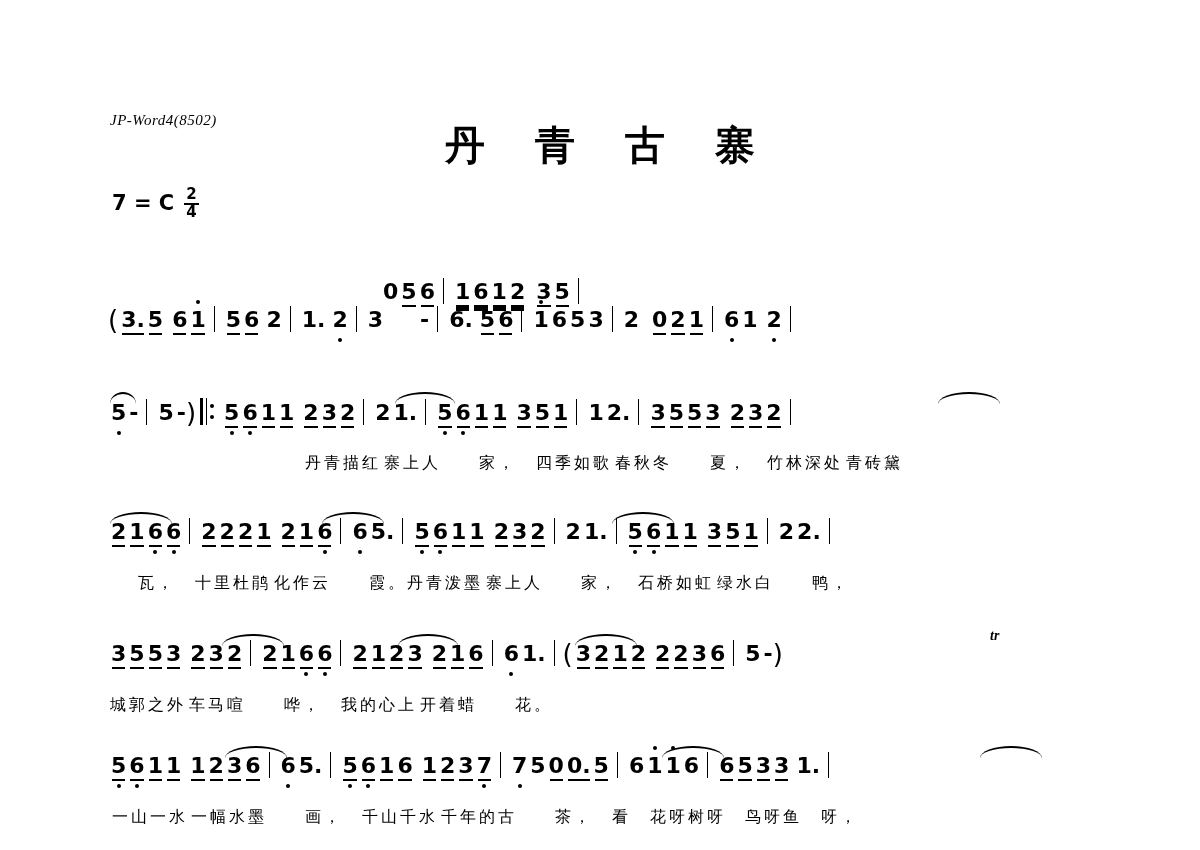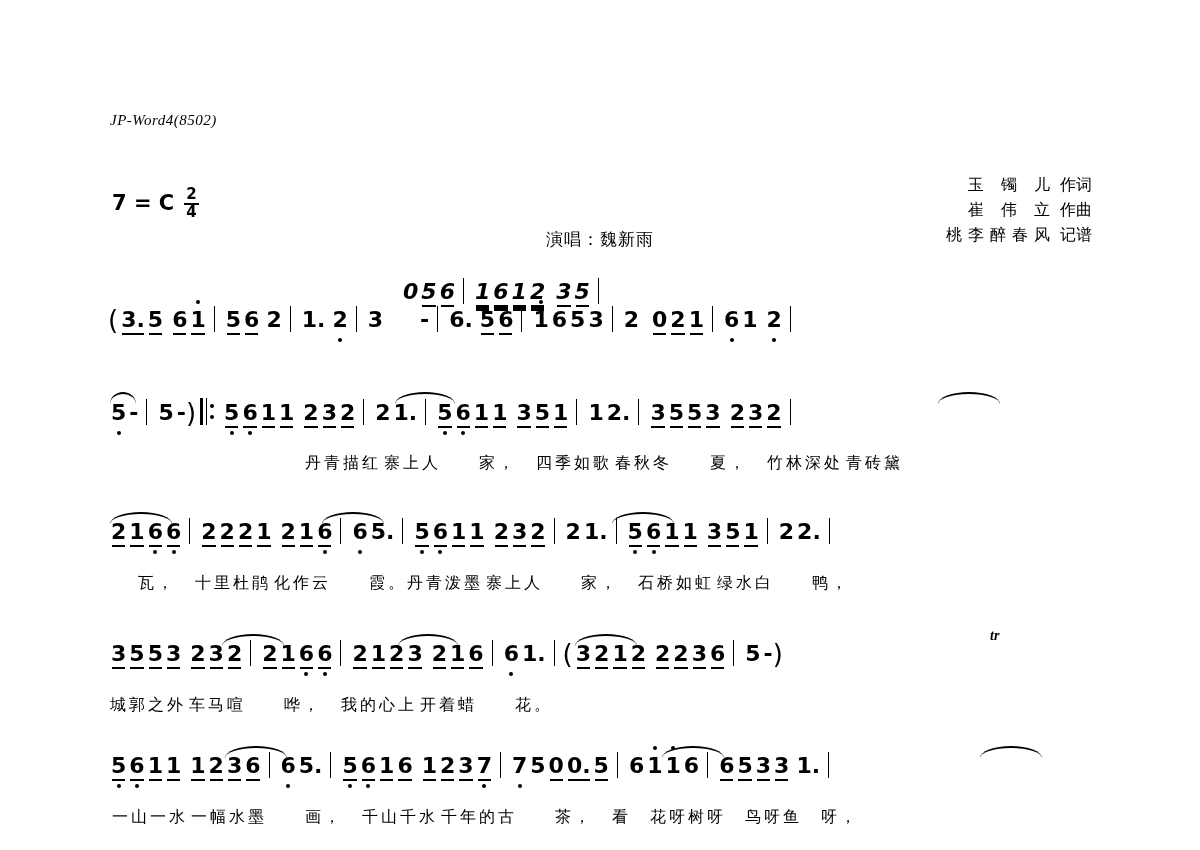--- a/index.html
+++ b/index.html
@@ -220,43 +220,32 @@
     vertical-align: -2px;
   }
 </style>
 </head>
 <body>
 
 <div class="sheet">
 
   <div class="jp-code">JP-Word4(8502)</div>
 
-  <div class="singer">演唱：魏新雨</div>
+  <div class="title">丹 青 古 寨</div>
 
   <div class="keysig">
     <span>7 = C</span>
     <span class="frac">
       <span class="num">2</span>
       <span class="den">4</span>
     </span>
   </div>
 
-  <div class="credits">
-    <div>
-      <span class="name">玉 镯 儿</span><span class="role">作词</span>
-    </div>
-    <div>
-      <span class="name">崔 伟 立</span><span class="role">作曲</span>
-    </div>
-    <div>
-      <span class="name">桃李醉春风</span><span class="role">记谱</span>
-    </div>
-  </div>
-
-  <div class="line" id="pickup" style="left:400px; top:278px; width:640px;font-style:italic;">
+
+  <div class="line" id="pickup" style="left:380px; top:278px; width:640px;">
     <div class="notes" id="pickup-notes" style="padding-left: 0px;"><span class="tok" style="margin-left: 3px;">0</span><span class="tok u1" style="margin-left: 3px;">5</span><span class="tok u1" style="margin-left: 3px;">6</span><span class="bar"></span><span class="tok u2" style="margin-left: 3px;">1</span><span class="tok u2" style="margin-left: 3px;">6</span><span class="tok u2" style="margin-left: 3px;">1</span><span class="tok u2" style="margin-left: 3px;">2</span><span style="display: inline-block; width: 8px;"></span><span class="tok u1" style="margin-left: 3px;">3</span><span class="tok u1" style="margin-left: 3px;">5</span><span class="bar"></span></div>
   </div>
 
   <div class="line" id="sys1" style="top:306px;">
     <div class="notes" id="sys1-notes" style="padding-left: 108px;"><span class="paren">(</span><span class="tok u1" style="margin-left: 3px;">3.</span><span class="tok u1" style="margin-left: 3px;">5</span><span style="display: inline-block; width: 6px;"></span><span class="tok u1" style="margin-left: 3px;">6</span><span class="tok u1 dotu" style="margin-left: 3px;">1</span><span class="bar"></span><span class="tok u1" style="margin-left: 3px;">5</span><span class="tok u1" style="margin-left: 3px;">6</span><span style="display: inline-block; width: 4px;"></span><span class="tok" style="margin-left: 3px;">2</span><span class="bar"></span><span class="tok" style="margin-left: 3px;">1.</span><span style="display: inline-block; width: 4px;"></span><span class="tok dotd" style="margin-left: 3px;">2</span><span class="bar"></span><span class="tok" style="margin-left: 3px;">3</span><span style="display: inline-block; width: 34px;"></span><span class="tok" style="margin-left: 3px;">-</span><span class="bar"></span><span class="tok" style="margin-left: 3px;">6.</span><span style="display: inline-block; width: 4px;"></span><span class="tok u1" style="margin-left: 3px;">5</span><span class="tok u1" style="margin-left: 3px;">6</span><span class="bar"></span><span class="tok dotu" style="margin-left: 3px;">1</span><span class="tok" style="margin-left: 3px;">6</span><span class="tok" style="margin-left: 3px;">5</span><span class="tok" style="margin-left: 3px;">3</span><span class="bar"></span><span class="tok" style="margin-left: 3px;">2</span><span style="display: inline-block; width: 10px;"></span><span class="tok u1" style="margin-left: 3px;">0</span><span class="tok u1" style="margin-left: 3px;">2</span><span class="tok u1" style="margin-left: 3px;">1</span><span class="bar"></span><span class="tok dotd" style="margin-left: 3px;">6</span><span class="tok" style="margin-left: 3px;">1</span><span style="display: inline-block; width: 6px;"></span><span class="tok dotd" style="margin-left: 3px;">2</span><span class="bar"></span></div>
     <div class="lyrics" id="sys1-lyrics"></div>
   </div>
 
   <div class="line" id="sys2" style="top:398px;">
     <div class="notes" id="sys2-notes" style="padding-left: 108px;"><span class="tok dotd" style="margin-left: 3px;">5</span><span class="tok" style="margin-left: 3px;">-</span><span class="bar"></span><span class="tok" style="margin-left: 3px;">5</span><span class="tok" style="margin-left: 3px;">-</span><span class="paren">)</span><span class="repeat"><i></i><i></i><b class="t"></b><b class="b"></b></span><span class="tok u1 dotd" style="margin-left: 3px;">5</span><span class="tok u1 dotd" style="margin-left: 3px;">6</span><span class="tok u1" style="margin-left: 3px;">1</span><span class="tok u1" style="margin-left: 3px;">1</span><span style="display: inline-block; width: 6px;"></span><span class="tok u1" style="margin-left: 3px;">2</span><span class="tok u1" style="margin-left: 3px;">3</span><span class="tok u1" style="margin-left: 3px;">2</span><span class="bar"></span><span class="tok" style="margin-left: 3px;">2</span><span class="tok" style="margin-left: 3px;">1.</span><span class="bar"></span><span class="tok u1 dotd" style="margin-left: 3px;">5</span><span class="tok u1 dotd" style="margin-left: 3px;">6</span><span class="tok u1" style="margin-left: 3px;">1</span><span class="tok u1" style="margin-left: 3px;">1</span><span style="display: inline-block; width: 6px;"></span><span class="tok u1" style="margin-left: 3px;">3</span><span class="tok u1" style="margin-left: 3px;">5</span><span class="tok u1" style="margin-left: 3px;">1</span><span class="bar"></span><span class="tok" style="margin-left: 3px;">1</span><span class="tok" style="margin-left: 3px;">2.</span><span class="bar"></span><span class="tok u1" style="margin-left: 3px;">3</span><span class="tok u1" style="margin-left: 3px;">5</span><span class="tok u1" style="margin-left: 3px;">5</span><span class="tok u1" style="margin-left: 3px;">3</span><span style="display: inline-block; width: 6px;"></span><span class="tok u1" style="margin-left: 3px;">2</span><span class="tok u1" style="margin-left: 3px;">3</span><span class="tok u1" style="margin-left: 3px;">2</span><span class="bar"></span><span class="slur" style="left: 110px; top: -6px; width: 26px;"></span><span class="slur" style="left: 395px; top: -6px; width: 60px;"></span><span class="slur" style="left: 938px; top: -6px; width: 62px;"></span></div>

